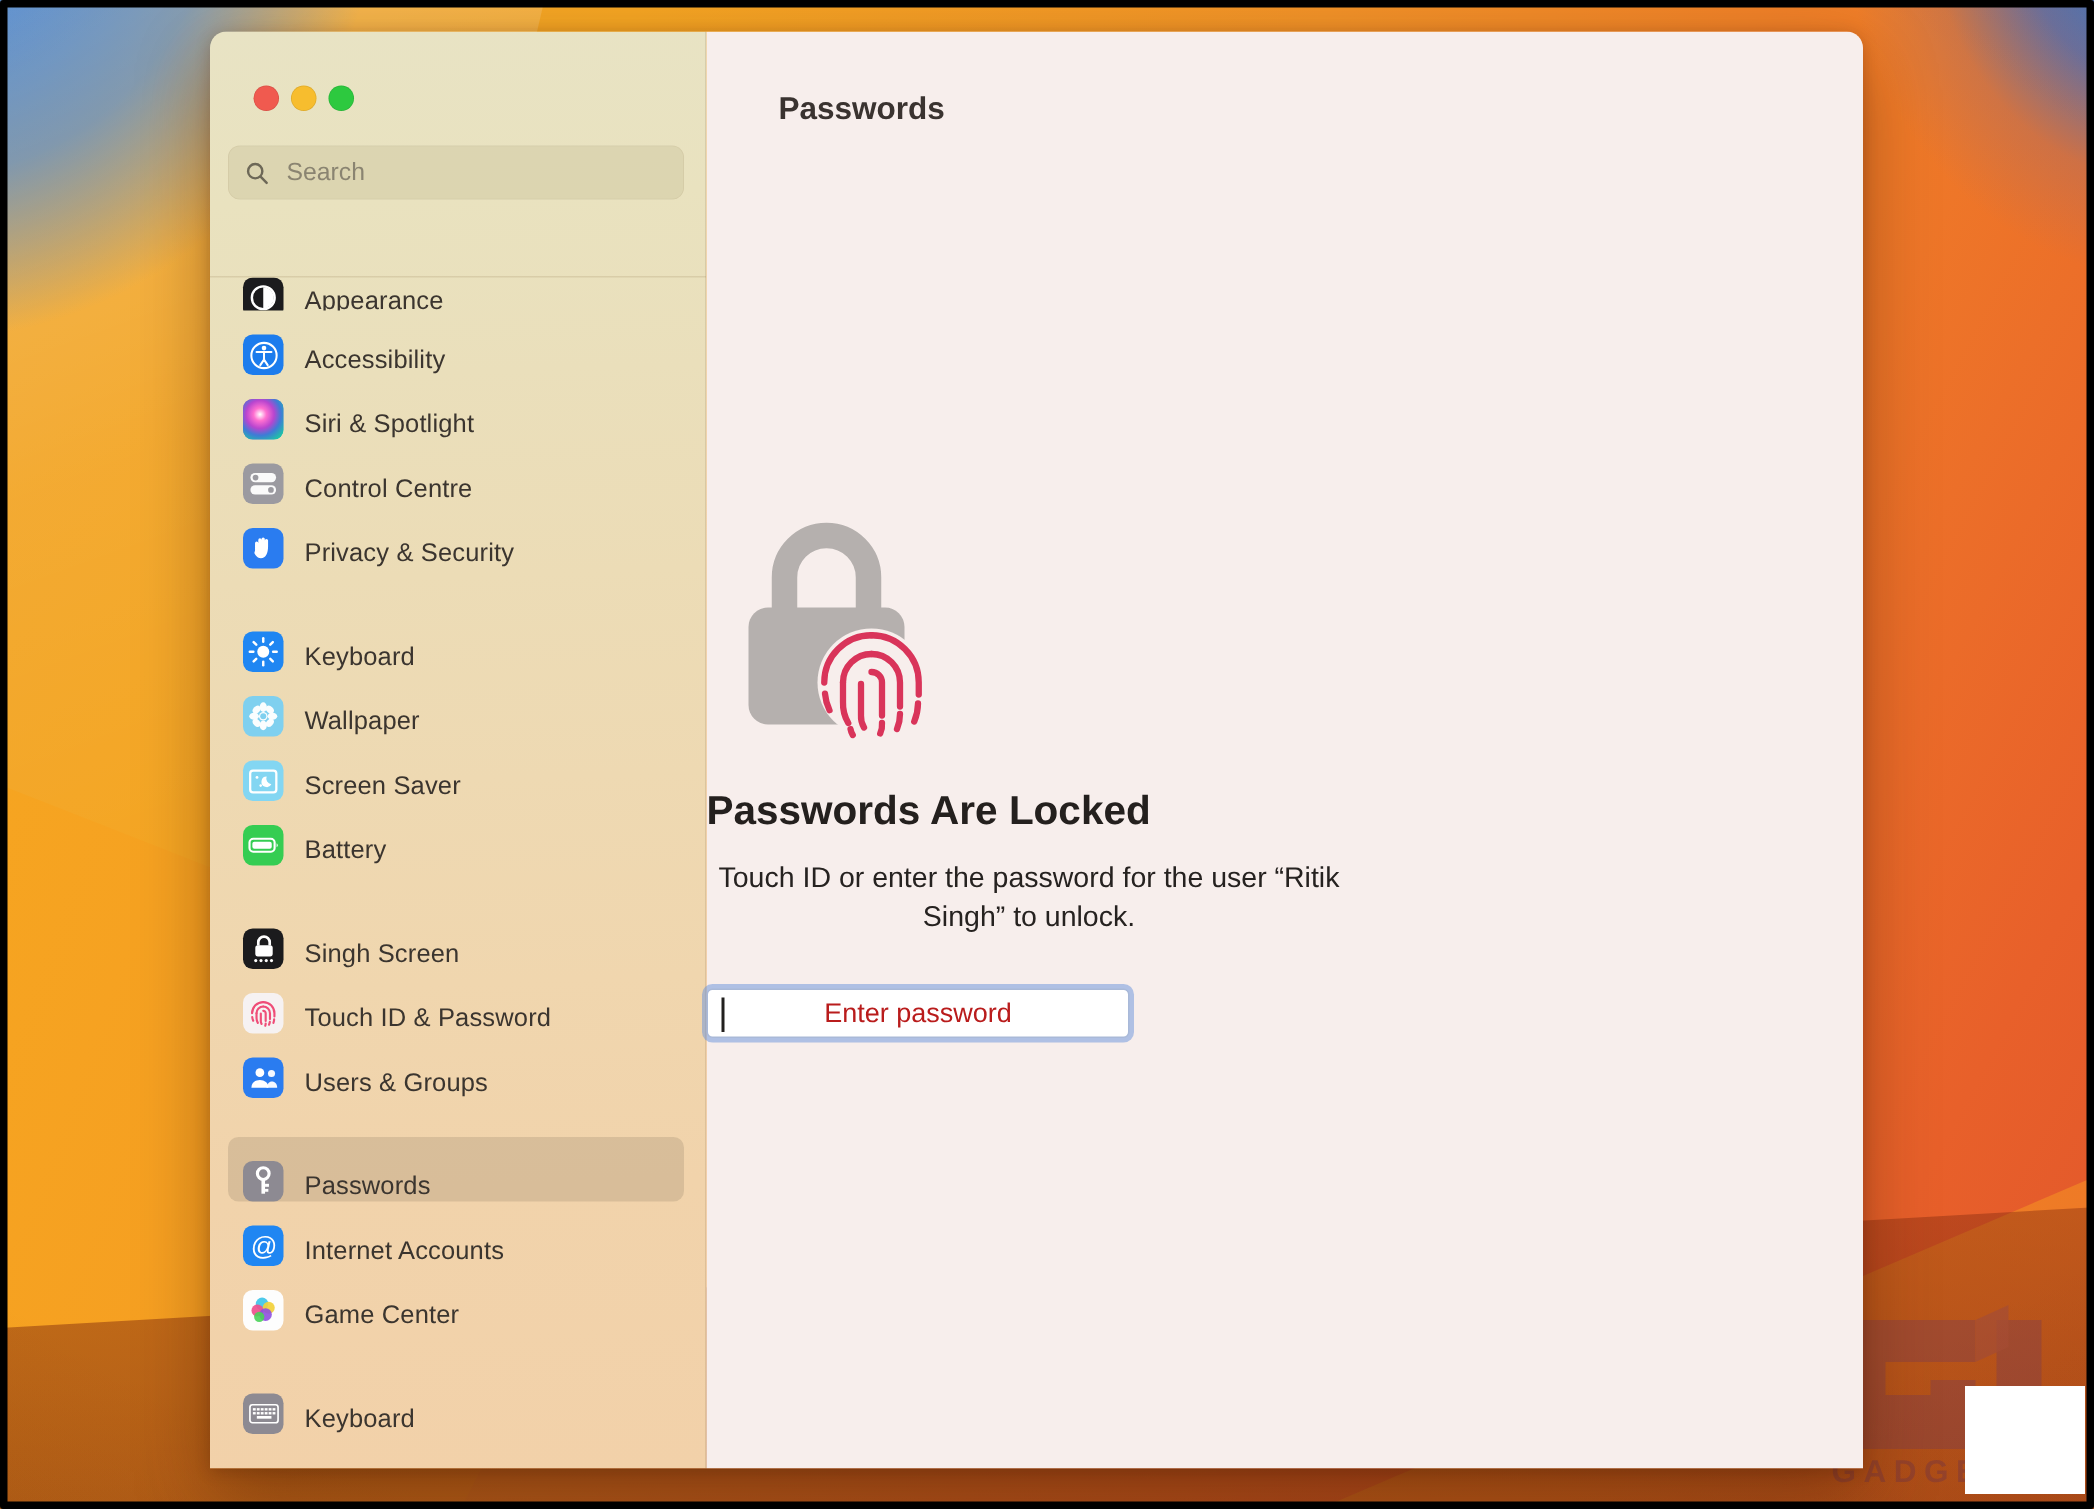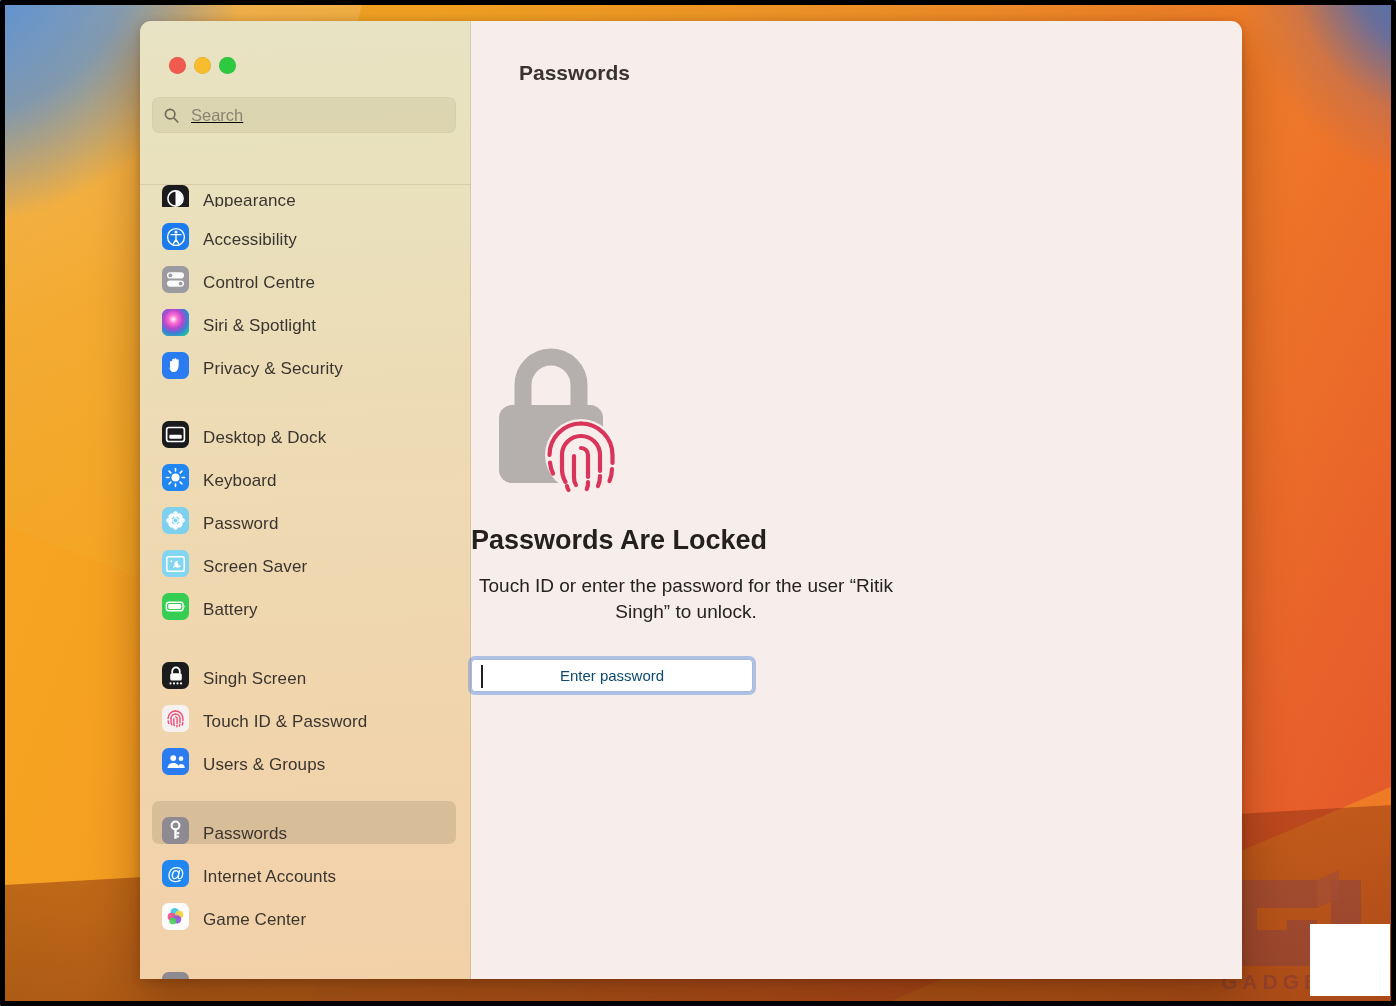--- a/index.html
+++ b/index.html
@@ -80,21 +80,20 @@
   }
 
   
   #sidebar {
     width:331px; flex:0 0 331px; position:relative;
     background:linear-gradient(178deg,
         #e8e3c4 0%, #e9e2bf 12%, #eadfbb 24%,
         #ecdcb6 38%, #eed9b2 52%, #f0d6ae 66%,
         #f1d3ab 80%, #f2d1a9 100%);
     overflow:hidden;
-    text-decoration:underline;
   }
   #sidebar::after {
     content:""; position:absolute; top:0; right:0; width:1px; height:100%;
     background:rgba(120,95,55,0.16);
   }
   .traffic {
     display:flex; gap:8px; padding:36px 0 0 29px;
   }
   .tl { width:17px; height:17px; border-radius:50%; }
   .tl-red    { background:#f05a4f; box-shadow:inset 0 0 0 0.5px rgba(0,0,0,0.10); }
@@ -184,21 +183,21 @@
     margin-top:34px; width:282px; height:33px;
     background:#fff; border-radius:4px;
     border:1px solid #a9b9d8;
     box-shadow:0 0 0 3px rgba(110,150,220,0.52);
     display:flex; align-items:center; position:relative;
   }
   #pw-caret {
     position:absolute; left:9px; top:5px; width:2px; height:23px; background:#22201f;
   }
   #pw-placeholder {
-    width:100%; text-align:center; font-size:15px; color:#0c4a6e;
+    width:100%; text-align:center; font-size:18px; color:#b91c1c;
   }
 </style>
 </head>
 <body>
 
 <div id="desktop">
   <div class="wp-layer wp-base"></div>
   <div class="wp-layer wp-blue-tl"></div>
   <div class="wp-layer wp-blue-tr"></div>
   <div class="wp-layer wp-sheen-left"></div>
@@ -257,34 +256,20 @@
             <div class="row-ico ic-access">
               <div class="glyph">
                 <svg width="22" height="22" viewBox="0 0 24 24">
                   <circle cx="12" cy="12" r="9.2" fill="none" stroke="#fff" stroke-width="1.5"></circle>
                   <circle cx="12" cy="6.6" r="1.7" fill="#fff"></circle>
                   <path d="M6.6 9.4 H17.4 M12 9.8 V15 M12 15 L9.3 19 M12 15 L14.7 19" stroke="#fff" stroke-width="1.5" stroke-linecap="round" fill="none"></path>
                 </svg>
               </div>
             </div>
             <span class="row-label">Accessibility</span>
-          </div>
-
-          <div class="row">
-            <div class="row-ico ic-control">
-              <div class="glyph">
-                <svg width="21" height="19" viewBox="0 0 22 20">
-                  <rect x="2" y="2.4" width="18" height="6.6" rx="3.3" fill="#fff" opacity="0.95"></rect>
-                  <circle cx="5.6" cy="5.7" r="2" fill="#9b9aa0"></circle>
-                  <rect x="2" y="11" width="18" height="6.6" rx="3.3" fill="#fff" opacity="0.95"></rect>
-                  <circle cx="16.4" cy="14.3" r="2" fill="#9b9aa0"></circle>
-                </svg>
-              </div>
-            </div>
-            <span class="row-label">Control Centre</span>
           </div>
 
           <div class="row">
             <div class="row-ico ic-siri">
               <div class="glyph">
                 <svg width="27" height="27" viewBox="0 0 27 27">
                   <defs>
                     <radialGradient id="sirig" cx="42%" cy="38%" r="72%">
                       <stop offset="0%" stop-color="#ffffff"></stop>
                       <stop offset="22%" stop-color="#ff6fd0"></stop>
@@ -294,43 +279,46 @@
                     </radialGradient>
                   </defs>
                   <rect width="27" height="27" fill="url(#sirig)"></rect>
                 </svg>
               </div>
             </div>
             <span class="row-label">Siri &amp; Spotlight</span>
           </div>
 
           <div class="row">
+            <div class="row-ico ic-control">
+              <div class="glyph">
+                <svg width="21" height="19" viewBox="0 0 22 20">
+                  <rect x="2" y="2.4" width="18" height="6.6" rx="3.3" fill="#fff" opacity="0.95"></rect>
+                  <circle cx="5.6" cy="5.7" r="2" fill="#9b9aa0"></circle>
+                  <rect x="2" y="11" width="18" height="6.6" rx="3.3" fill="#fff" opacity="0.95"></rect>
+                  <circle cx="16.4" cy="14.3" r="2" fill="#9b9aa0"></circle>
+                </svg>
+              </div>
+            </div>
+            <span class="row-label">Control Centre</span>
+          </div>
+
+          <div class="row">
             <div class="row-ico ic-privacy">
               <div class="glyph">
                 <svg width="17" height="19" viewBox="0 0 18 20">
                   <path d="M3.2 11.5 V6.4 a1.15 1.15 0 0 1 2.3 0 V4.1 a1.15 1.15 0 0 1 2.3 0 V3.5 a1.15 1.15 0 0 1 2.3 0 V4.6 a1.15 1.15 0 0 1 2.3 0 v4.2 c0 4.6 -1.5 8.2 -5.1 8.2 -2.4 0 -3.6 -1.6 -4.6 -3.6 z" fill="#fff"></path>
                 </svg>
               </div>
             </div>
             <span class="row-label">Privacy &amp; Security</span>
           </div>
 
           <div class="grp-gap"></div>
 
-          <div class="row">
-            <div class="row-ico ic-desktop">
-              <div class="glyph">
-                <svg width="21" height="17" viewBox="0 0 22 18">
-                  <rect x="1.6" y="1.6" width="18.8" height="14.8" rx="2.4" fill="none" stroke="#fff" stroke-width="1.8"></rect>
-                  <rect x="4.4" y="9.2" width="13.2" height="4.4" rx="1.2" fill="#fff"></rect>
-                </svg>
-              </div>
-            </div>
-            <span class="row-label">Desktop &amp; Dock</span>
-          </div>
 
           <div class="row">
             <div class="row-ico ic-displays">
               <div class="glyph">
                 <svg width="21" height="21" viewBox="0 0 22 22">
                   <circle cx="11" cy="11" r="4.2" fill="#fff"></circle>
                   <g stroke="#fff" stroke-width="1.7" stroke-linecap="round">
                     <line x1="11" y1="1.6" x2="11" y2="4.1"></line>
                     <line x1="11" y1="17.9" x2="11" y2="20.4"></line>
                     <line x1="1.6" y1="11" x2="4.1" y2="11"></line>
@@ -358,21 +346,21 @@
                     <ellipse cx="17.4" cy="11" rx="3.4" ry="2.5"></ellipse>
                     <ellipse cx="6.4" cy="6.4" rx="3.2" ry="2.3" transform="rotate(-45 6.4 6.4)"></ellipse>
                     <ellipse cx="15.6" cy="15.6" rx="3.2" ry="2.3" transform="rotate(-45 15.6 15.6)"></ellipse>
                     <ellipse cx="6.4" cy="15.6" rx="3.2" ry="2.3" transform="rotate(45 6.4 15.6)"></ellipse>
                     <ellipse cx="15.6" cy="6.4" rx="3.2" ry="2.3" transform="rotate(45 15.6 6.4)"></ellipse>
                   </g>
                   <circle cx="11" cy="11" r="2.1" fill="#7fd0ef"></circle>
                 </svg>
               </div>
             </div>
-            <span class="row-label">Password</span>
+            <span class="row-label">Wallpaper</span>
           </div>
 
           <div class="row">
             <div class="row-ico ic-saver">
               <div class="glyph">
                 <svg width="21" height="18" viewBox="0 0 22 19">
                   <rect x="1.8" y="1.8" width="18.4" height="15.4" rx="2" fill="none" stroke="#fff" stroke-width="1.6"></rect>
                   <path d="M13.4 6 a3.7 3.7 0 1 0 3.3 5.4 a4 4 0 0 1 -3.3 -5.4 z" fill="#fff"></path>
                   <circle cx="6.6" cy="6.6" r="1" fill="#fff"></circle>
                   <circle cx="9.2" cy="12.4" r="0.9" fill="#fff"></circle>

